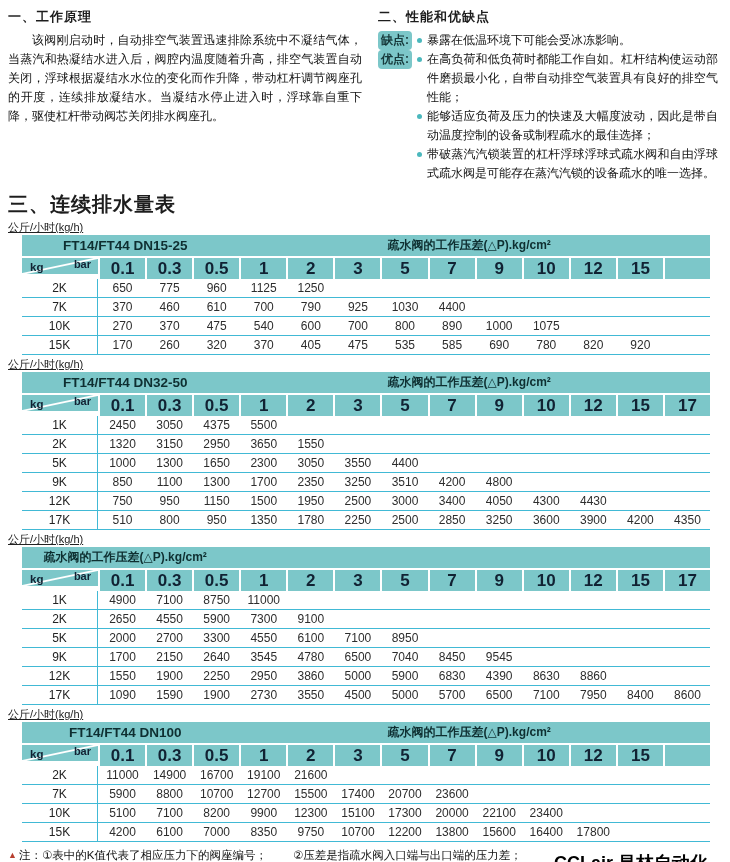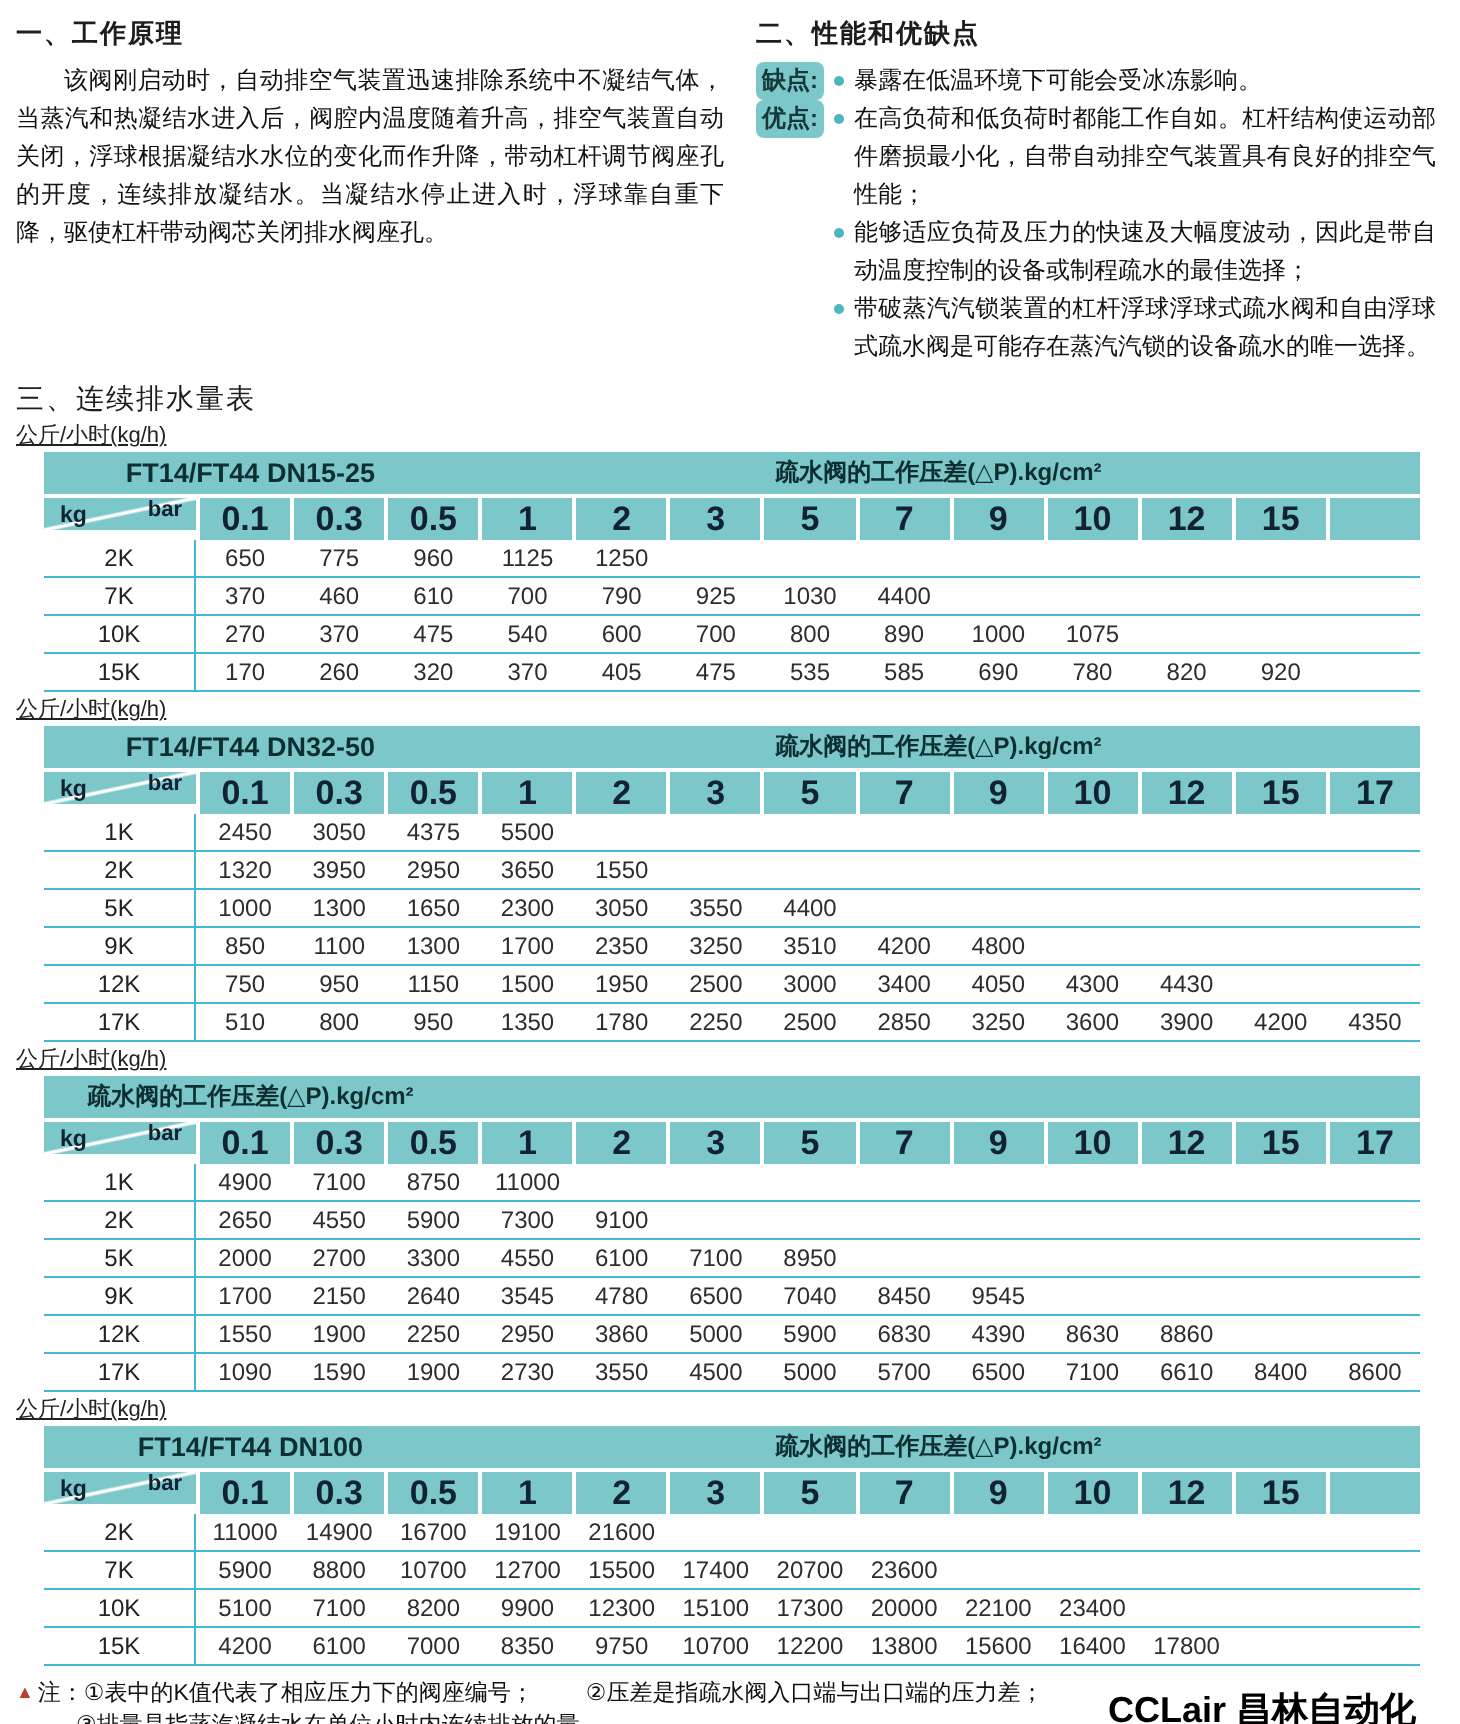--- a/index.html
+++ b/index.html
@@ -26,21 +26,21 @@
     padding:0 3px; font-weight:bold; margin-right:4px; color:#16383a;
   }
   ul.plist { list-style:none; margin:0; padding:0; flex:1; }
   ul.plist li { position:relative; padding-left:11px; text-align:justify; color:#111; }
   ul.plist li::before {
     content:""; position:absolute; left:1px; top:7px;
     width:5px; height:5px; border-radius:50%; background:#4bb8bd;
   }
 
   
-  h2.sec3 { font-size:14px; font-weight:normal; margin:8px 0 0 0; letter-spacing:1px; }
+  h2.sec3 { font-size:20px; font-weight:bold; margin:8px 0 0 0; letter-spacing:1px; }
 
   
   .tblock { margin-top:2px; }
   .unit { font-size:11px; text-align:left; padding-right:2px; line-height:15px; color:#222;text-decoration:underline; }
   .tbl { margin-left:14px; width:688px; background:#fff; }
   .trow {
     display:grid; grid-template-columns:30% 1fr;
     background:#7cc7c9; height:21px; margin-bottom:2px;
   }
   .trow span { display:flex; align-items:center; justify-content:center; color:#0e2f31; }
@@ -238,21 +238,21 @@
             <div class="td"></div>
             <div class="td"></div>
             <div class="td"></div>
             <div class="td"></div>
             <div class="td"></div>
             <div class="td"></div>
           </div>
           <div class="grid drow">
             <div class="kgcell">2K</div>
             <div class="td">1320</div>
-            <div class="td">3950</div>
+            <div class="td">3150</div>
             <div class="td">2950</div>
             <div class="td">3650</div>
             <div class="td">1550</div>
             <div class="td"></div>
             <div class="td"></div>
             <div class="td"></div>
             <div class="td"></div>
             <div class="td"></div>
             <div class="td"></div>
             <div class="td"></div>
@@ -434,21 +434,21 @@
             <div class="td">1090</div>
             <div class="td">1590</div>
             <div class="td">1900</div>
             <div class="td">2730</div>
             <div class="td">3550</div>
             <div class="td">4500</div>
             <div class="td">5000</div>
             <div class="td">5700</div>
             <div class="td">6500</div>
             <div class="td">7100</div>
-            <div class="td">6610</div>
+            <div class="td">7950</div>
             <div class="td">8400</div>
             <div class="td">8600</div>
           </div>
         </div>
       </div>
       <div class="tblock">
         <div class="unit">公斤/小时(kg/h)</div>
         <div class="tbl">
           <div class="trow">
             <span class="model">FT14/FT44 DN100</span>

